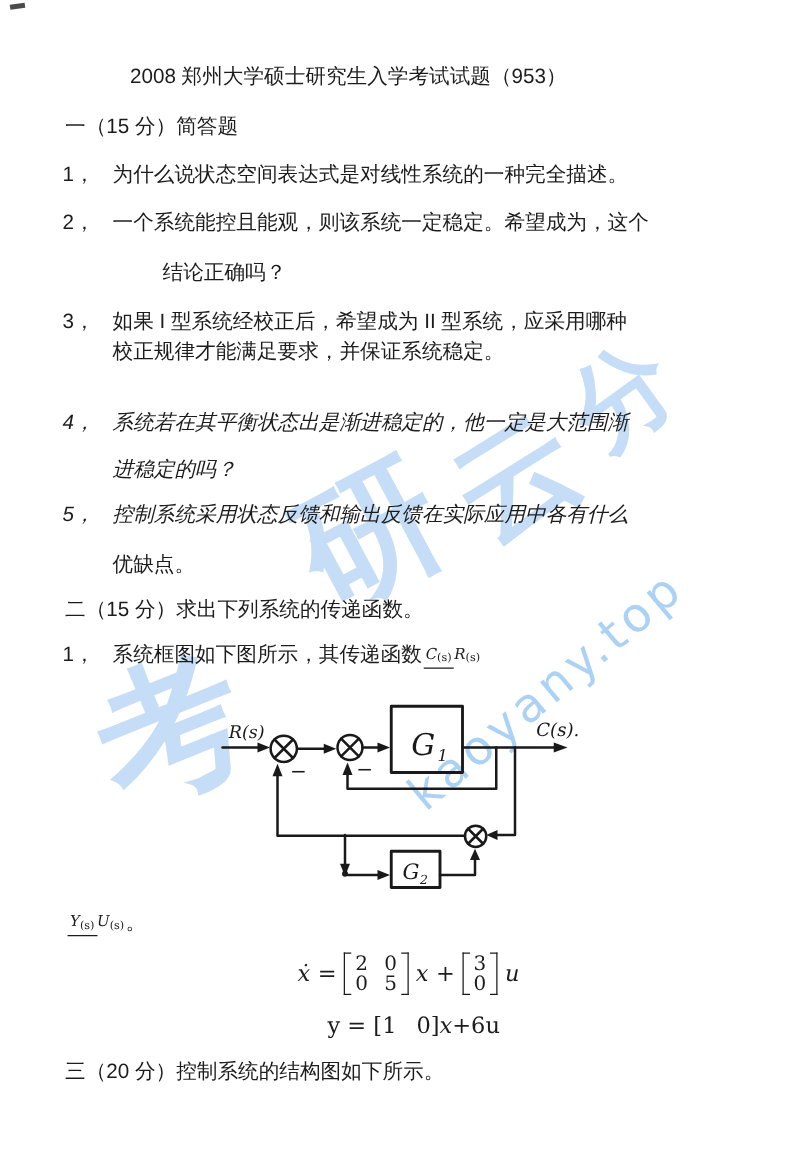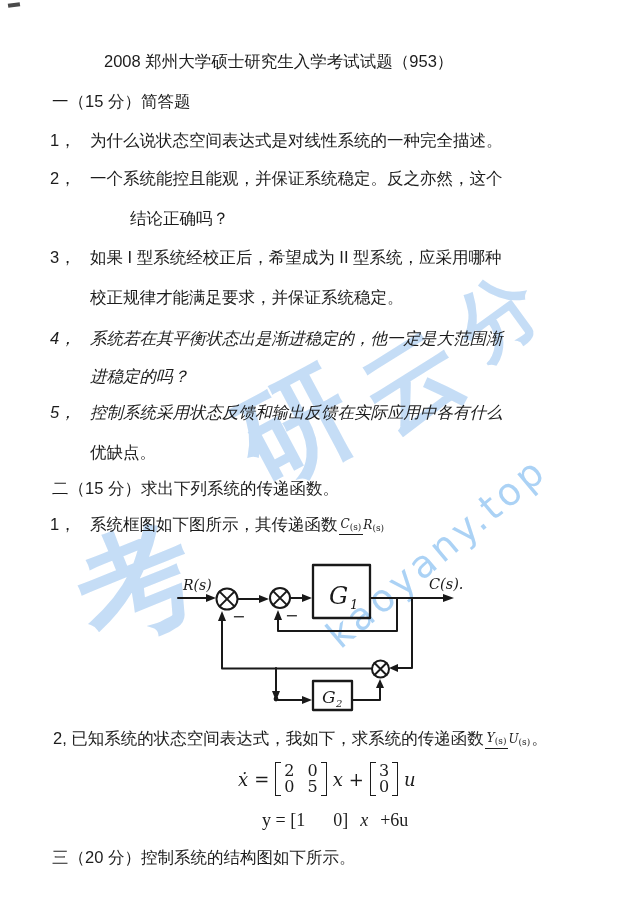--- a/index.html
+++ b/index.html
@@ -54,28 +54,28 @@
 
 <div class="t" style="left:104px;top:50px;">2008 郑州大学硕士研究生入学考试试题（953）</div>
 
 <div class="t" style="left:52px;top:90px;">一（15 分）简答题</div>
 
 <div class="t" style="left:50px;top:129px;">
   <span class="num">1，</span><span>为什么说状态空间表达式是对线性系统的一种完全描述。</span>
 </div>
 
 <div class="t" style="left:50px;top:167px;">
-  <span class="num">2，</span><span>一个系统能控且能观，并保证系统稳定。反之亦然，这个</span>
+  <span class="num">2，</span><span>一个系统能控且能观，则该系统一定稳定。希望成为，这个</span>
 </div>
 <div class="t indent" style="top:207px;margin-left:40px;">结论正确吗？</div>
 
 <div class="t" style="left:50px;top:246px;">
   <span class="num">3，</span><span>如果 I 型系统经校正后，希望成为 II 型系统，应采用哪种</span>
 </div>
-<div class="t indent" style="top:286px;">校正规律才能满足要求，并保证系统稳定。</div>
+<div class="t indent" style="top:270px;">校正规律才能满足要求，并保证系统稳定。</div>
 
 <div class="t" style="left:50px;top:327px;font-style:italic;">
   <span class="num">4，</span><span>系统若在其平衡状态出是渐进稳定的，他一定是大范围渐</span>
 </div>
 <div class="t indent" style="top:365px;font-style:italic;">进稳定的吗？</div>
 
 <div class="t" style="left:50px;top:401px;font-style:italic;">
   <span class="num">5，</span><span>控制系统采用状态反馈和输出反馈在实际应用中各有什么</span>
 </div>
 <div class="t indent" style="top:441px;">优缺点。</div>
@@ -83,21 +83,21 @@
 <div class="t" style="left:52px;top:477px;">二（15 分）求出下列系统的传递函数。</div>
 
 <div class="t" style="left:50px;top:513px;">
   <span class="num">1，</span><span>系统框图如下图所示，其传递函数</span><span class="frac">
       <span class="top"><i>C</i><sub>(s)</sub></span>
       <span class="bot"><i>R</i><sub>(s)</sub></span>
     </span>
 </div>
 
 <div class="t" style="left:53px;top:727px;">
-  <span>2, 已知系统的状态空间表达式，我如下，求系统的传递函数</span><span class="frac">
+  <span class="frac">
       <span class="top"><i>Y</i><sub>(s)</sub></span>
       <span class="bot"><i>U</i><sub>(s)</sub></span>
     </span><span>。</span>
 </div>
 
 <div class="eq" style="left:238px;top:762px;">
   <span class="var">ẋ</span>
   <span>=</span>
   <span class="mtx">
     <span class="br-l"></span>
@@ -115,21 +115,21 @@
     <span class="br-l"></span>
     <span class="vcells">
       <span>3</span>
       <span>0</span>
     </span>
     <span class="br-r"></span>
   </span>
   <span class="var">u</span>
 </div>
 
-<div class="eq" style="left:262px;top:810px;gap:12px;font-family:Liberation Serif, serif;">
+<div class="eq" style="left:262px;top:810px;gap:0;">
   <span>y = [1</span>
   <span class="gap16">0]</span>
   <span class="var">x</span>
   <span>+6u</span>
 </div>
 
 <div class="t" style="left:52px;top:846px;">三（20 分）控制系统的结构图如下所示。</div>
 
 <svg class="diagram" width="642" height="923" viewBox="0 0 642 923">
 

